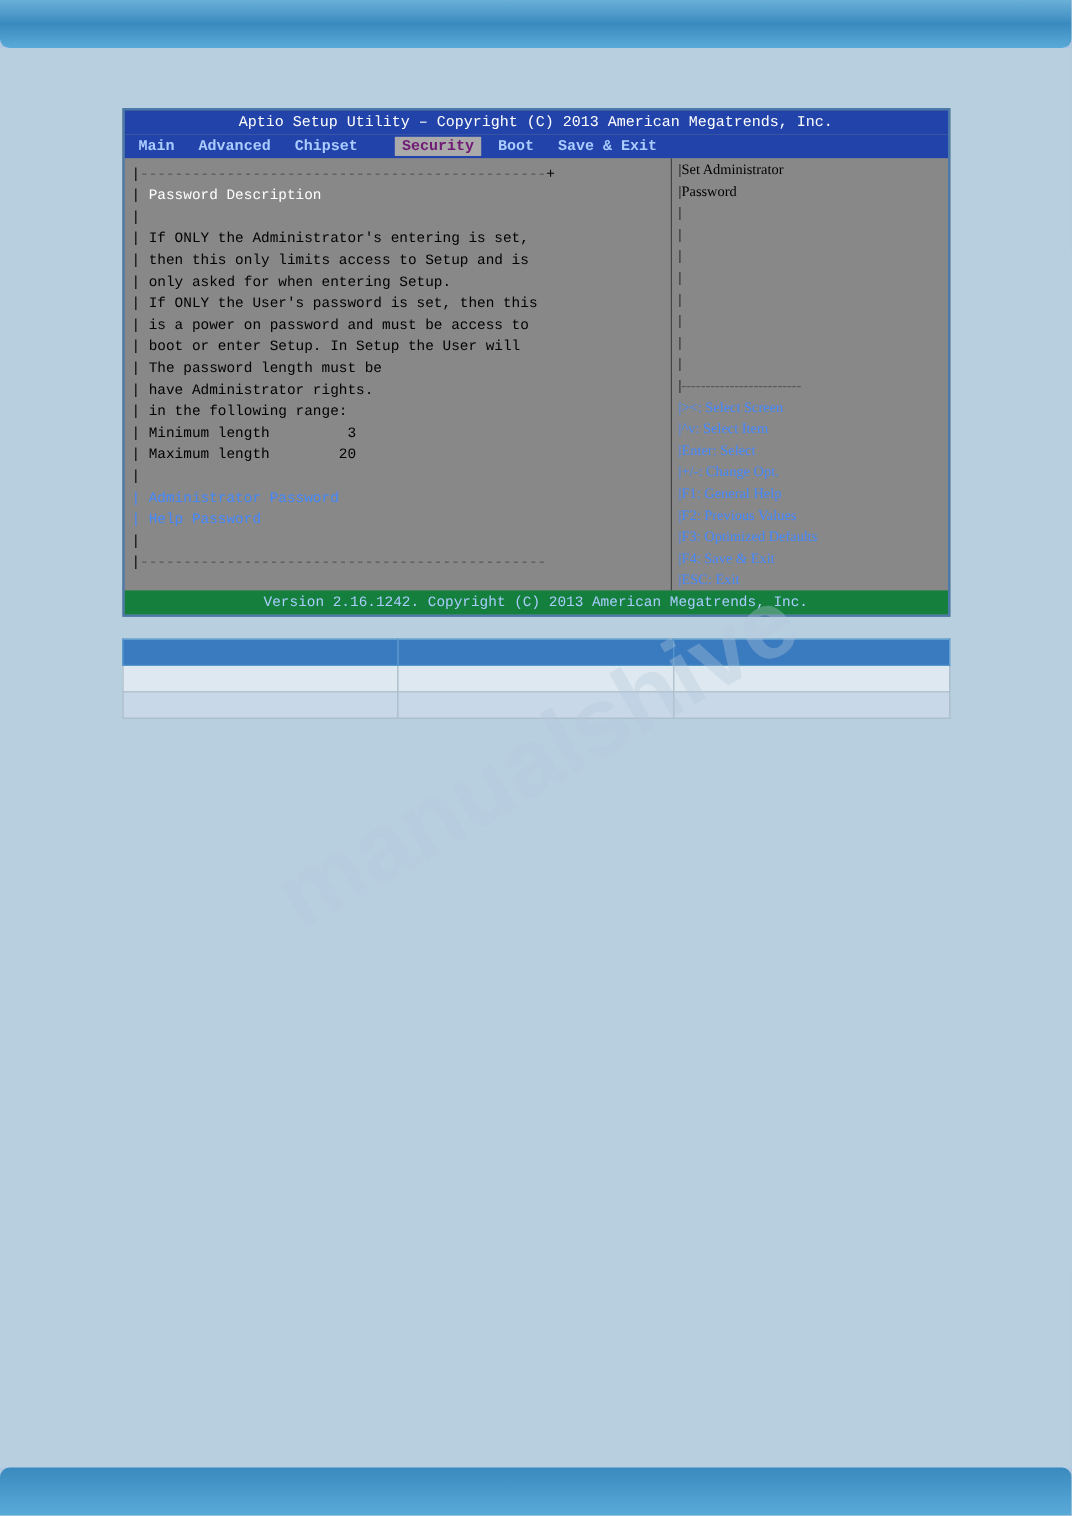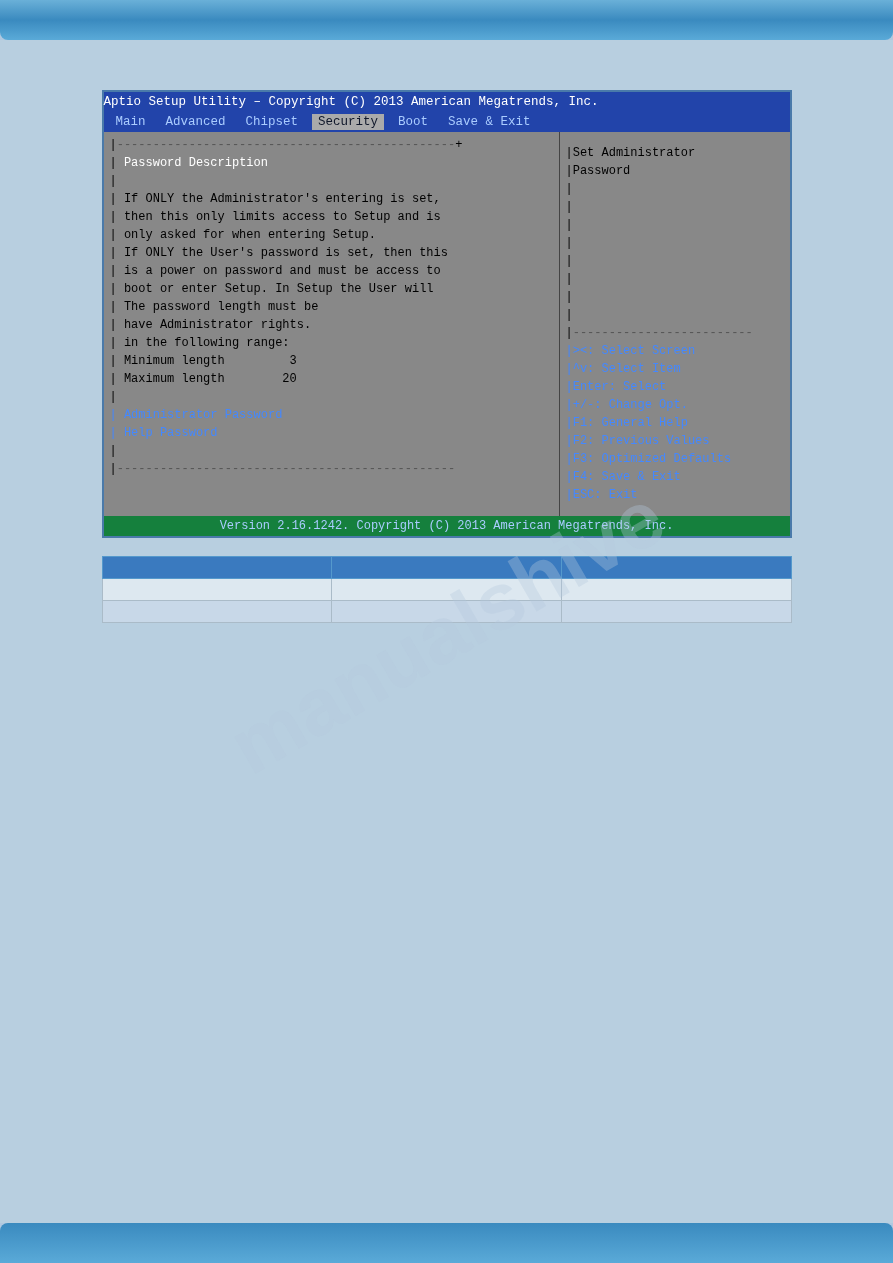--- a/index.html
+++ b/index.html
@@ -55,66 +55,70 @@
       border: 2px solid #4a7aaa;
       background: #888888;
       font-family: 'Courier New', Courier, monospace;
       font-size: 13px;
     }
 
     
     .bios-title-bar {
       background: #2244aa;
       color: #ffffff;
+      text-align: center;
       padding: 3px 0;
       font-size: 12.5px;
       white-space: nowrap;
     }
 
     
     .bios-menu-bar {
       background: #2244aa;
       color: #ffffff;
       padding: 2px 6px;
       display: flex;
       gap: 8px;
       font-size: 12.5px;
     }
 
     .bios-menu-item {
       padding: 1px 6px;
       color: #aaccff;
+      font-weight: bold;
     }
 
     .bios-menu-item.active {
       background: #aaaaaa;
-      color: #0f172a;
+      color: #701a75;
+      margin-left: 17px;
     }
 
     
     .bios-main {
       background: #888888;
       color: #000000;
       display: flex;
       min-height: 340px;
     }
 
     .bios-left {
       flex: 1;
       padding: 4px 6px;
       border-right: 1px solid #444;
       font-size: 12px;
       color: #000;
     }
 
     .bios-right {
       width: 230px;
-      padding: 12px 6px;
+      padding: 0 6px;
       font-size: 12px;
       color: #000;
+      font-family: Liberation Serif, serif;
     }
 
     .bios-label {
       color: #ffffff;
       font-weight: normal;
     }
 
     .bios-highlight {
       color: #4488ff;
     }

